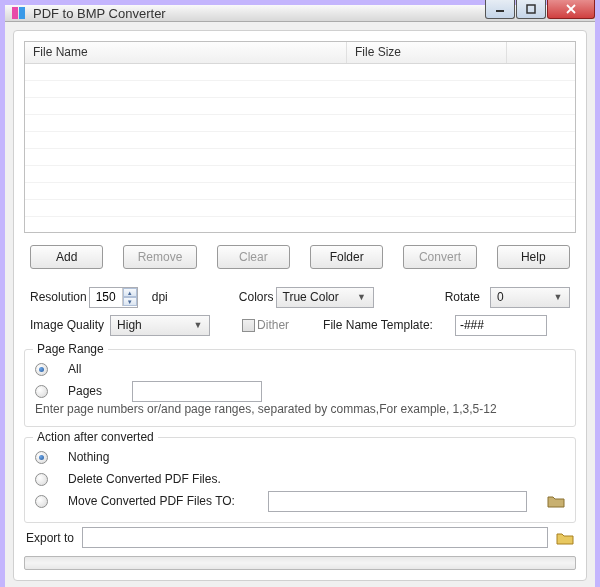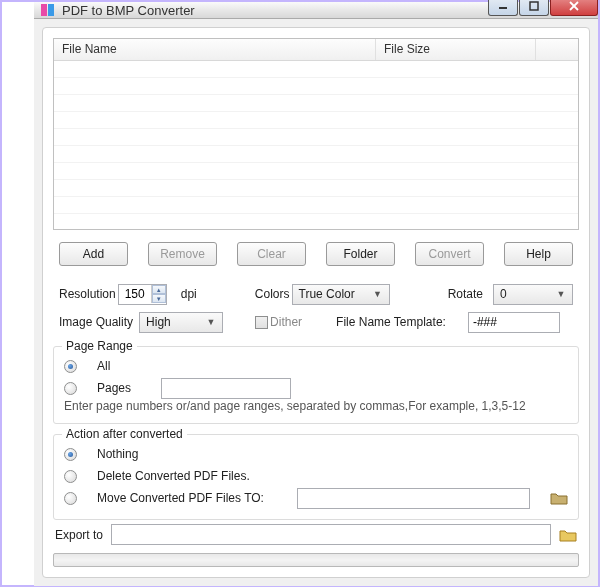--- a/index.html
+++ b/index.html
@@ -1,17 +1,17 @@
 <!DOCTYPE html>
 <html><head>
 <meta charset="utf-8">
 <style>
 * { box-sizing: border-box; margin: 0; padding: 0; font-family: 'Segoe UI', Tahoma, sans-serif; font-size: 12px; }
 body { background: linear-gradient(to bottom, #3a4a5a 0%, #2a3a4a 100%); width: 600px; height: 587px; overflow: hidden; }
-.window { width: 600px; height: 587px; background: #fff; border: 2px solid #c4b5fd; display: flex; flex-direction: column; padding-left: 32px; }
+.window { width: 600px; height: 587px; background: #fff; border: 5px solid #c4b5fd; display: flex; flex-direction: column; }
 .titlebar { height: 28px; background: linear-gradient(to bottom, #fafafa 0%, #e8e8e8 50%, #d8d8d8 100%); display: flex; align-items: center; padding: 0 0 0 6px; border-bottom: 1px solid #aaa; }
 .titlebar .app-icon { width: 16px; height: 16px; margin-right: 6px; }
 .titlebar .title { flex: 1; color: #333; font-size: 13px; }
 .win-controls { display: flex; height: 20px; gap:1px; margin-top:-8px;}
 .win-btn { width: 30px; height: 20px; border: 1px solid #555; border-top:none; border-radius: 0 0 3px 3px; display: flex; align-items: center; justify-content: center; cursor: pointer; }
 .win-min, .win-max { background: linear-gradient(to bottom, #e8eef5, #c5d5e8); }
 .win-close { width: 48px; background: linear-gradient(to bottom, #e89090, #d04040); border-color:#8a2020;}
 .win-close svg, .win-min svg, .win-max svg { display:block; }
 .client { flex: 1; background: #f0f0f0; padding: 8px; display: flex; flex-direction: column; }
 .panel { background: #fff; border: 1px solid #d0d0d0; border-radius: 4px; flex: 1; padding: 10px; display: flex; flex-direction: column; }
@@ -133,21 +133,21 @@
           <span class="flex-spacer"></span>
           <span class="lbl">Rotate</span>
           <div class="select" style="width:80px; margin-left:8px">
             <span class="select-txt">0</span>
             <span class="select-arrow">▼</span>
           </div>
         </div>
 
         <div class="srow">
           <span class="lbl">Image Quality</span>
-          <div class="select" style="width:84px; margin-left:4px">
+          <div class="select" style="width:100px; margin-left:4px">
             <span class="select-txt">High</span>
             <span class="select-arrow">▼</span>
           </div>
           <span style="width:28px"></span>
           <span class="chk"></span>
           <span class="lbl" style="color:#888">Dither</span>
           <span style="width:30px"></span>
           <span class="lbl">File Name Template:</span>
           <span style="width:18px"></span>
           <input class="textinput" style="width: 92px;" value="-###">

